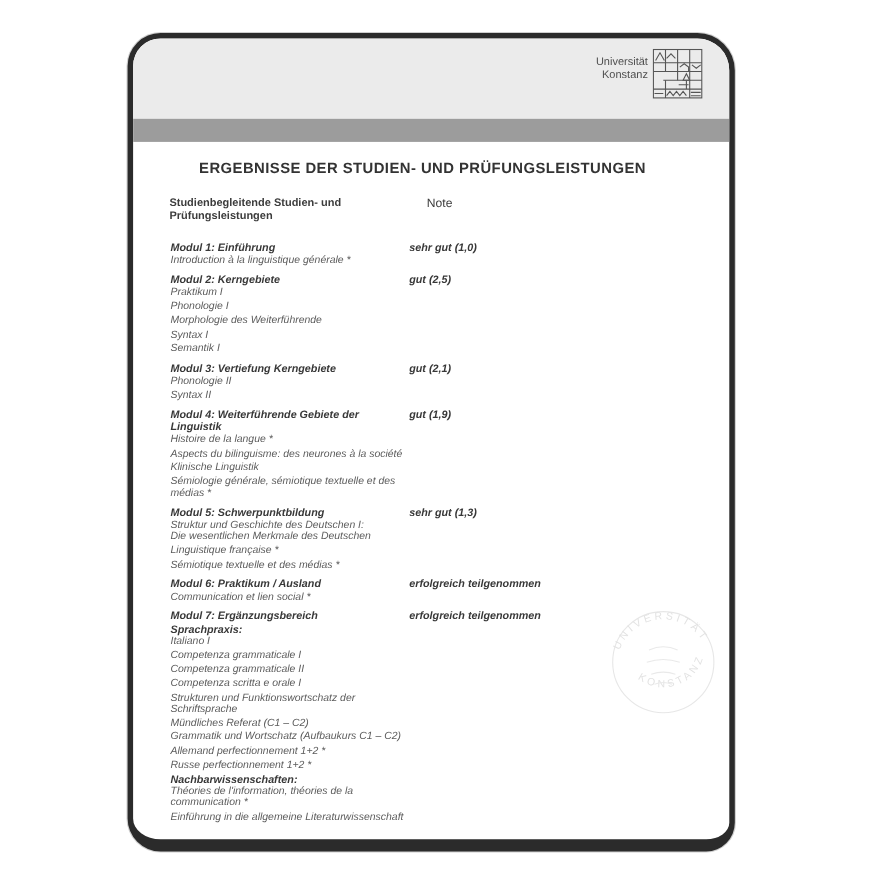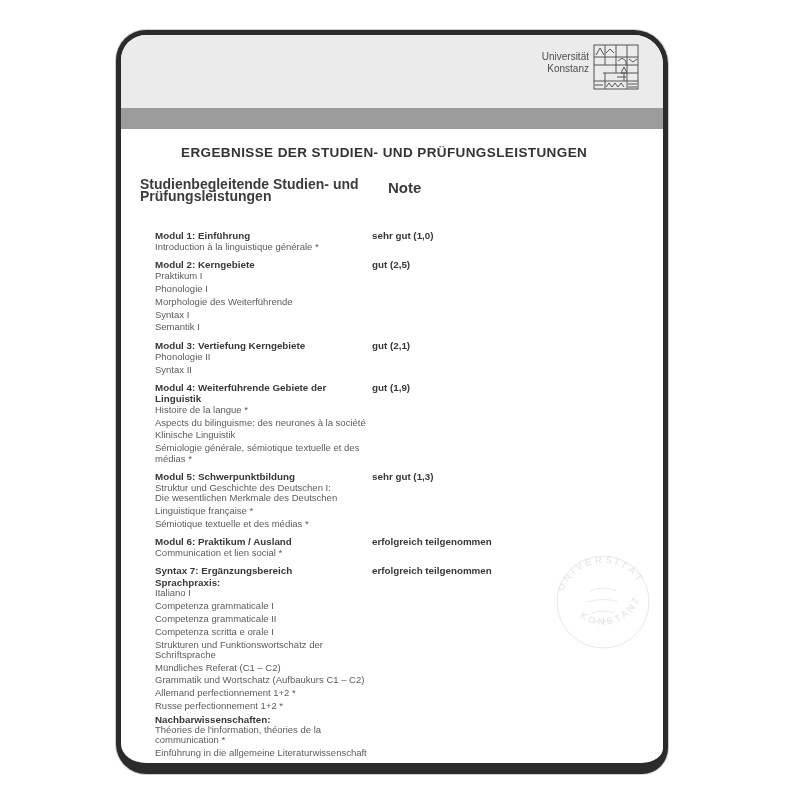--- a/index.html
+++ b/index.html
@@ -15,25 +15,25 @@
   .top-strip{position:absolute;left:0;top:0;right:0;height:73px;background:#ebebeb;}
   .header-band{position:absolute;left:0;top:73px;right:0;height:21px;background:#9c9c9c;}
 
   .uni-name{position:absolute;left:330px;top:16px;width:138px;text-align:right;
     font-size:10px;line-height:11.5px;color:#4e4e4e;white-space:pre-line;}
   .uni-logo{position:absolute;left:472px;top:9px;}
 
   .doc-title{position:absolute;left:33px;top:110px;font-size:13.5px;font-weight:bold;
     letter-spacing:.4px;color:#333;padding-left:27px;}
 
-  .col-head-left{position:absolute;left:19px;top:144px;font-size:14px;font-weight:bold;
+  .col-head-left{position:absolute;left:33px;top:144px;font-size:10px;font-weight:bold;
     line-height:11.5px;color:#3c3c3c;white-space:pre-line;}
-  .col-head-right{position:absolute;left:251px;top:144px;font-size:15px;font-weight:bold;color:#3c3c3c;padding-left:16px;}
+  .col-head-right{position:absolute;left:251px;top:144px;font-size:11px;font-weight:normal;color:#3c3c3c;padding-left:16px;}
 
-  .modules{position:absolute;left:34px;top:195px;width:480px;}
+  .modules{position:absolute;left:34px;top:185px;width:480px;font-style:italic;}
   .module{position:relative;margin-bottom:7px;}
   .module-title{font-size:9.8px;font-weight:bold;line-height:11px;color:#383838;
     margin-bottom:1px;max-width:215px;}
   .module-grade{position:absolute;left:217px;top:0;font-size:9.8px;font-weight:bold;
     color:#383838;white-space:nowrap;text-align:center;}
   .section-label{font-size:9.8px;font-weight:bold;line-height:11px;color:#383838;}
   .item{font-size:9.5px;line-height:10.3px;color:#5c5c5c;margin-bottom:2.5px;
     white-space:pre-line;max-width:250px;}
 
   .stamp{position:absolute;left:427px;top:512px;opacity:.5;}
@@ -117,21 +117,21 @@
 Die wesentlichen Merkmale des Deutschen</div>
           <div class="item">Linguistique française *</div>
           <div class="item">Sémiotique textuelle et des médias *</div>
         </div>
         <div class="module">
           <div class="module-title">Modul 6: Praktikum / Ausland</div>
           <div class="module-grade">erfolgreich teilgenommen</div>
           <div class="item">Communication et lien social *</div>
         </div>
         <div class="module">
-          <div class="module-title">Syntax 7: Ergänzungsbereich</div>
+          <div class="module-title">Modul 7: Ergänzungsbereich</div>
           <div class="module-grade">erfolgreich teilgenommen</div>
           <div class="section-label">Sprachpraxis:</div>
           <div class="item">Italiano I</div>
           <div class="item">Competenza grammaticale I</div>
           <div class="item">Competenza grammaticale II</div>
           <div class="item">Competenza scritta e orale I</div>
           <div class="item">Strukturen und Funktionswortschatz der
 Schriftsprache</div>
           <div class="item">Mündliches Referat (C1 – C2)</div>
           <div class="item">Grammatik und Wortschatz (Aufbaukurs C1 – C2)</div>

